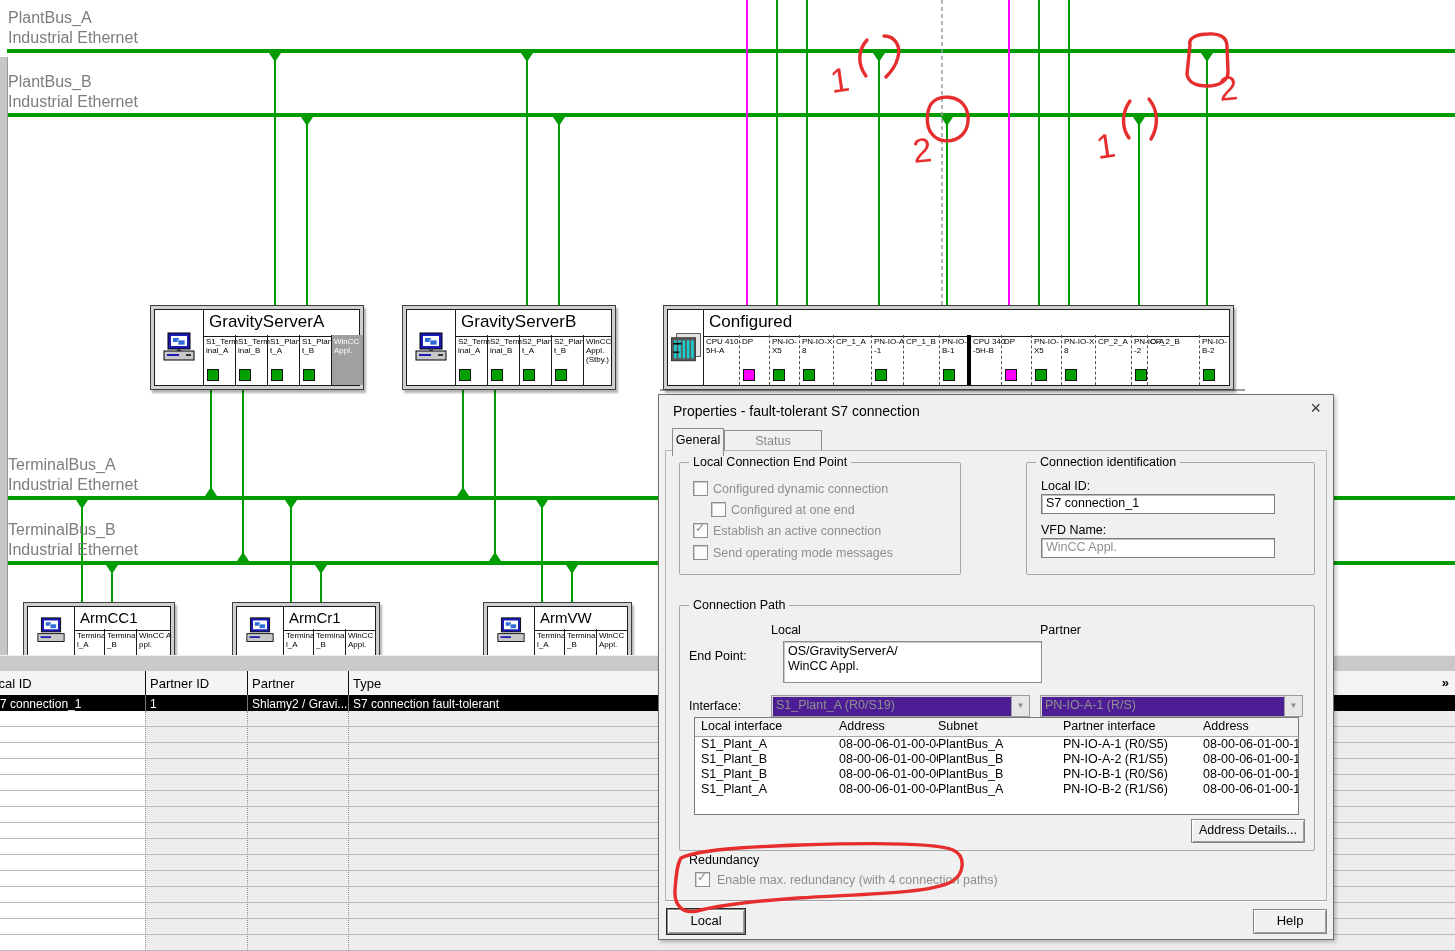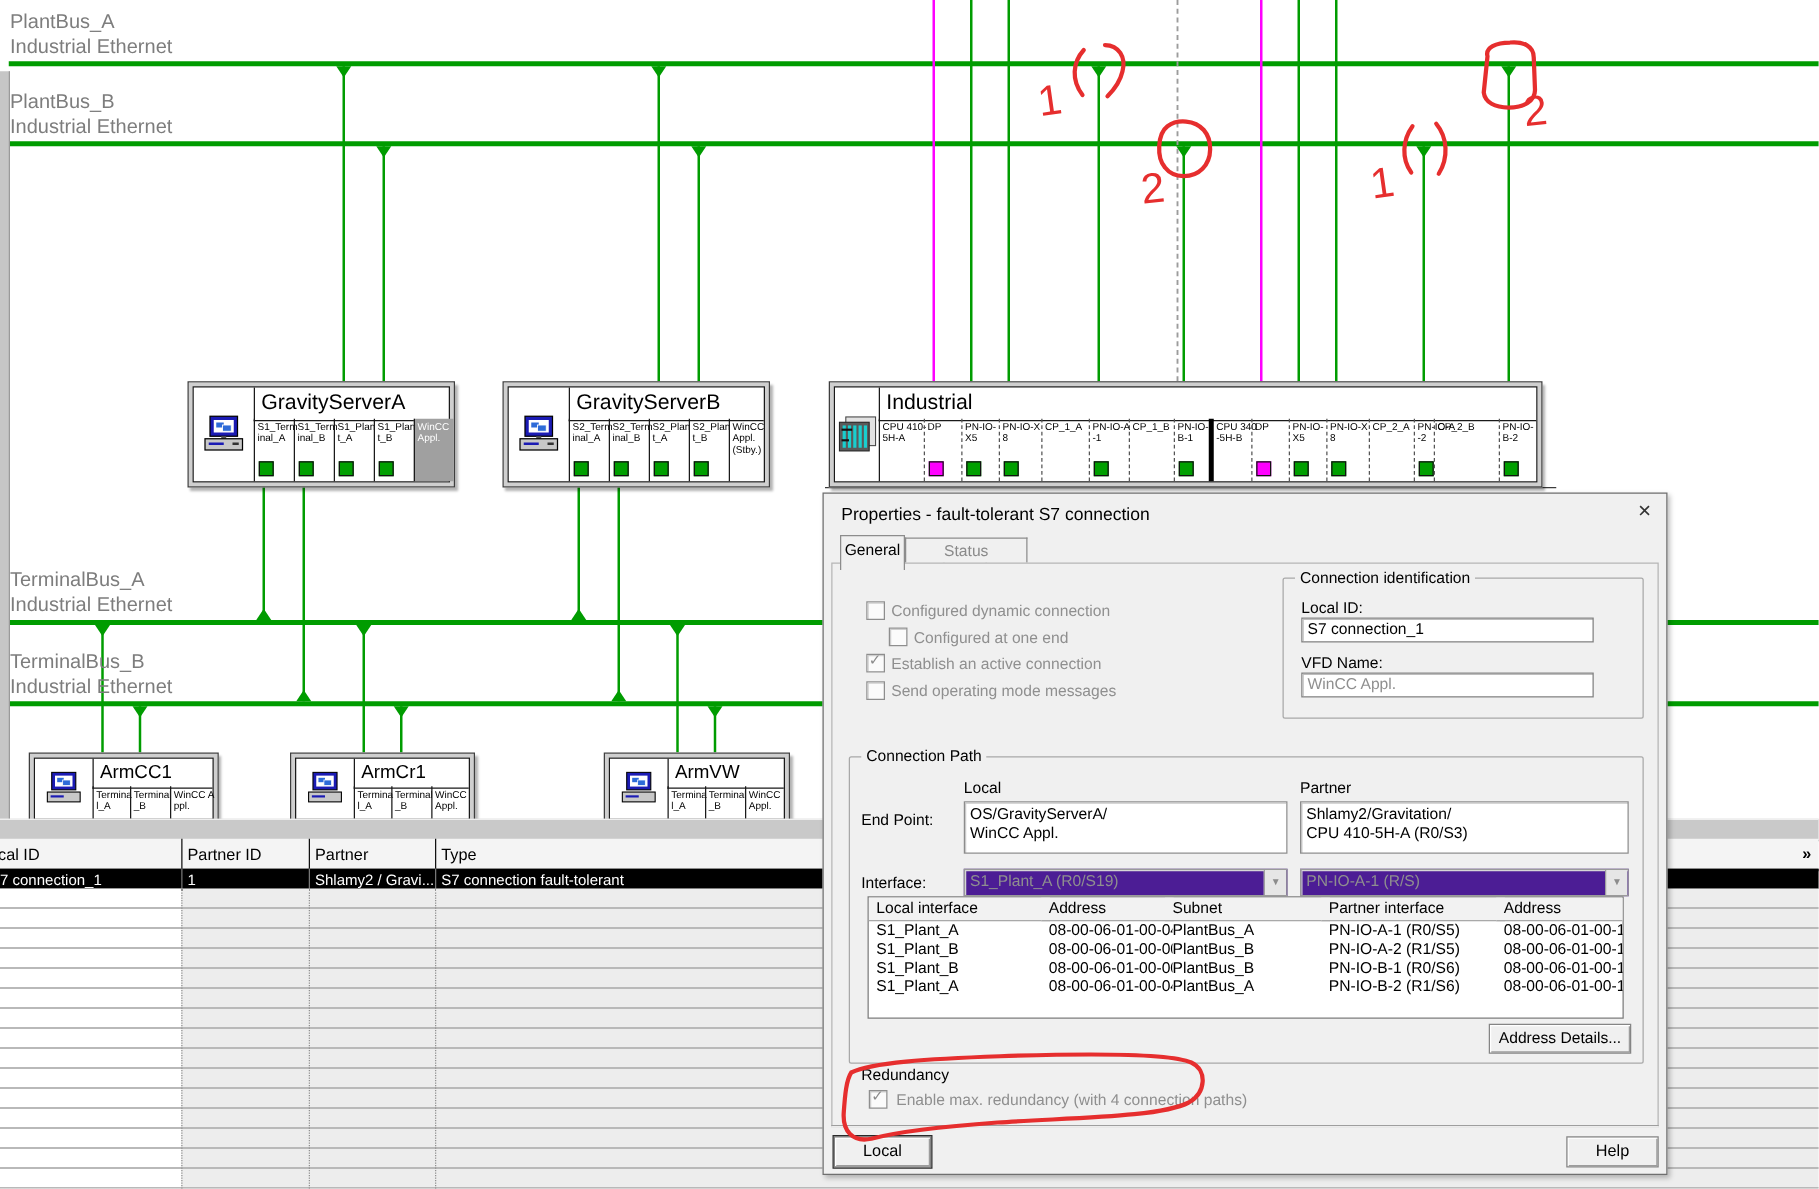--- a/index.html
+++ b/index.html
@@ -57,21 +57,21 @@
   .group>.glabel{position:absolute;top:-8px;left:9px;background:#f0f0f0;padding:0 4px;white-space:nowrap;}
   .cb{position:absolute;width:13px;height:13px;background:#fbfbfb;border:1px solid #8e8e8e;
       box-shadow:inset 1px 1px 0 #cfcfcf;}
   .cb .check{position:absolute;left:1px;top:-3px;font-size:12px;color:#8a8a8a;}
   .cb-label{position:absolute;color:#8f8f8f;white-space:nowrap;}
   .lbl{position:absolute;white-space:nowrap;}
   .field{position:absolute;background:#fff;border:1px solid #7e7e7e;box-shadow:inset 1px 1px 0 #bdbdbd;
          padding:1px 4px;white-space:nowrap;overflow:hidden;}
   .field.gray-text{color:#8f8f8f;}
   .epbox{position:absolute;background:#fff;border:1px solid #8c8c8c;box-shadow:inset 1px 1px 0 #c9c9c9;
-         padding:2px 4px;line-height:15px;}
+         padding:2px 4px;line-height:15px;margin-left:12px;}
   .dd{position:absolute;background:#4c1d95;border:1px solid #9a9a9a;box-shadow:inset 1px 1px 0 #d6d6d6;
       color:#8f8f8f;padding:2px 4px;white-space:nowrap;overflow:hidden;}
   .dd .arrowbtn{position:absolute;right:0;top:0;bottom:0;width:17px;background:#e6e6e6;
       border-left:1px solid #a0a0a0;text-align:center;color:#8c8c8c;font-size:8px;padding-top:5px;}
   .ptable{position:absolute;background:#fff;border:1px solid #7a7a7a;overflow:hidden;}
   .ptable .hcell{position:absolute;top:0;height:17px;background:#f2f2f2;border-right:1px solid #c4c4c4;
       border-bottom:1px solid #a9a9a9;padding:1px 0 0 6px;white-space:nowrap;overflow:hidden;}
   .ptable .cell{position:absolute;height:15px;padding:1px 0 0 6px;white-space:nowrap;overflow:hidden;}
   .btn{position:absolute;background:#f0f0f0;border:1px solid #858585;text-align:center;
        box-shadow:inset 1px 1px 0 #fff,inset -1px -1px 0 #9c9c9c;padding-top:3px;cursor:default;}
@@ -221,21 +221,21 @@
           <rect x="3" y="8" width="28" height="27" fill="#5a5a5a" stroke="#222"></rect>
           <rect x="6" y="11" width="3" height="21" fill="#19cfcf"></rect>
           <rect x="11" y="11" width="3" height="21" fill="#19cfcf"></rect>
           <rect x="16" y="11" width="3" height="21" fill="#19cfcf"></rect>
           <rect x="21" y="11" width="3" height="21" fill="#19cfcf"></rect>
           <rect x="26" y="11" width="3" height="21" fill="#19cfcf"></rect>
           <rect x="5" y="14" width="10" height="2" fill="#111"></rect>
           <rect x="5" y="24" width="7" height="2" fill="#111"></rect>
         </svg>
     </div>
-    <div class="s-title" style="left:35px">Industrial</div>
+    <div class="s-title" style="left:35px">Configured</div>
     <div class="mod" style="left:35px;width:36px"><span>CPU 410-5H-A</span></div>
     <div class="mod dashed" style="left:71px;width:30px"><span>DP</span><i class="led mag"></i></div>
     <div class="mod dashed" style="left:101px;width:30px"><span>PN-IO-X5</span><i class="led green"></i></div>
     <div class="mod dashed" style="left:131px;width:34px"><span>PN-IO-X8</span><i class="led green"></i></div>
     <div class="mod dashed" style="left:165px;width:38px"><span>CP_1_A</span></div>
     <div class="mod dashed" style="left:203px;width:32px"><span>PN-IO-A-1</span><i class="led green"></i></div>
     <div class="mod dashed" style="left:235px;width:36px"><span>CP_1_B</span></div>
     <div class="mod dashed" style="left:271px;width:28px"><span>PN-IO-B-1</span><i class="led green"></i></div>
     <div class="mod thick" style="left:299px;width:34px"><span>CPU 340-5H-B</span></div>
     <div class="mod dashed" style="left:333px;width:30px"><span>DP</span><i class="led mag"></i></div>
@@ -337,20 +337,23 @@
 </div>
 
 <div class="dialog">
   <div class="dlg-title">Properties - fault-tolerant S7 connection</div>
   <div class="dlg-close">×</div>
 
   <div class="tab active">General</div>
   <div class="tab inactive">Status Information</div>
   <div class="tabpage"></div>
 
+  <div class="group" style="left:20px;top:67px;width:280px;height:111px">
+    <span class="glabel">Local Connection End Point</span>
+  </div>
   <span class="cb" style="left:34px;top:86px"></span>
   <span class="cb-label" style="left:54px;top:87px">Configured dynamic connection</span>
   <span class="cb" style="left:52px;top:107px"></span>
   <span class="cb-label" style="left:72px;top:108px">Configured at one end</span>
   <span class="cb" style="left:34px;top:128px">
       <span class="check">✓</span>
     </span>
   <span class="cb-label" style="left:54px;top:129px">Establish an active connection</span>
   <span class="cb" style="left:34px;top:150px"></span>
   <span class="cb-label" style="left:54px;top:151px">Send operating mode messages</span>
@@ -366,24 +369,20 @@
   <div class="group" style="left:20px;top:210px;width:634px;height:244px">
     <span class="glabel">Connection Path</span>
   </div>
   <span class="lbl" style="left:112px;top:228px">Local</span>
   <span class="lbl" style="left:381px;top:228px">Partner</span>
   <span class="lbl" style="left:30px;top:254px">End Point:</span>
   <div class="epbox" style="left:112px;top:246px;width:249px;height:36px">
     <div>OS/GravityServerA/</div>
     <div>WinCC Appl.</div>
   </div>
-  <div class="epbox" style="left:381px;top:246px;width:253px;height:36px">
-    <div>Shlamy2/Gravitation/</div>
-    <div>CPU 410-5H-A (R0/S3)</div>
-  </div>
   <span class="lbl" style="left:30px;top:304px">Interface:</span>
   <div class="dd" style="left:112px;top:300px;width:249px;height:16px">
     <span>S1_Plant_A (R0/S19)</span>
     <span class="arrowbtn">▼</span>
   </div>
   <div class="dd" style="left:381px;top:300px;width:253px;height:16px">
     <span>PN-IO-A-1 (R/S)</span>
     <span class="arrowbtn">▼</span>
   </div>
 

